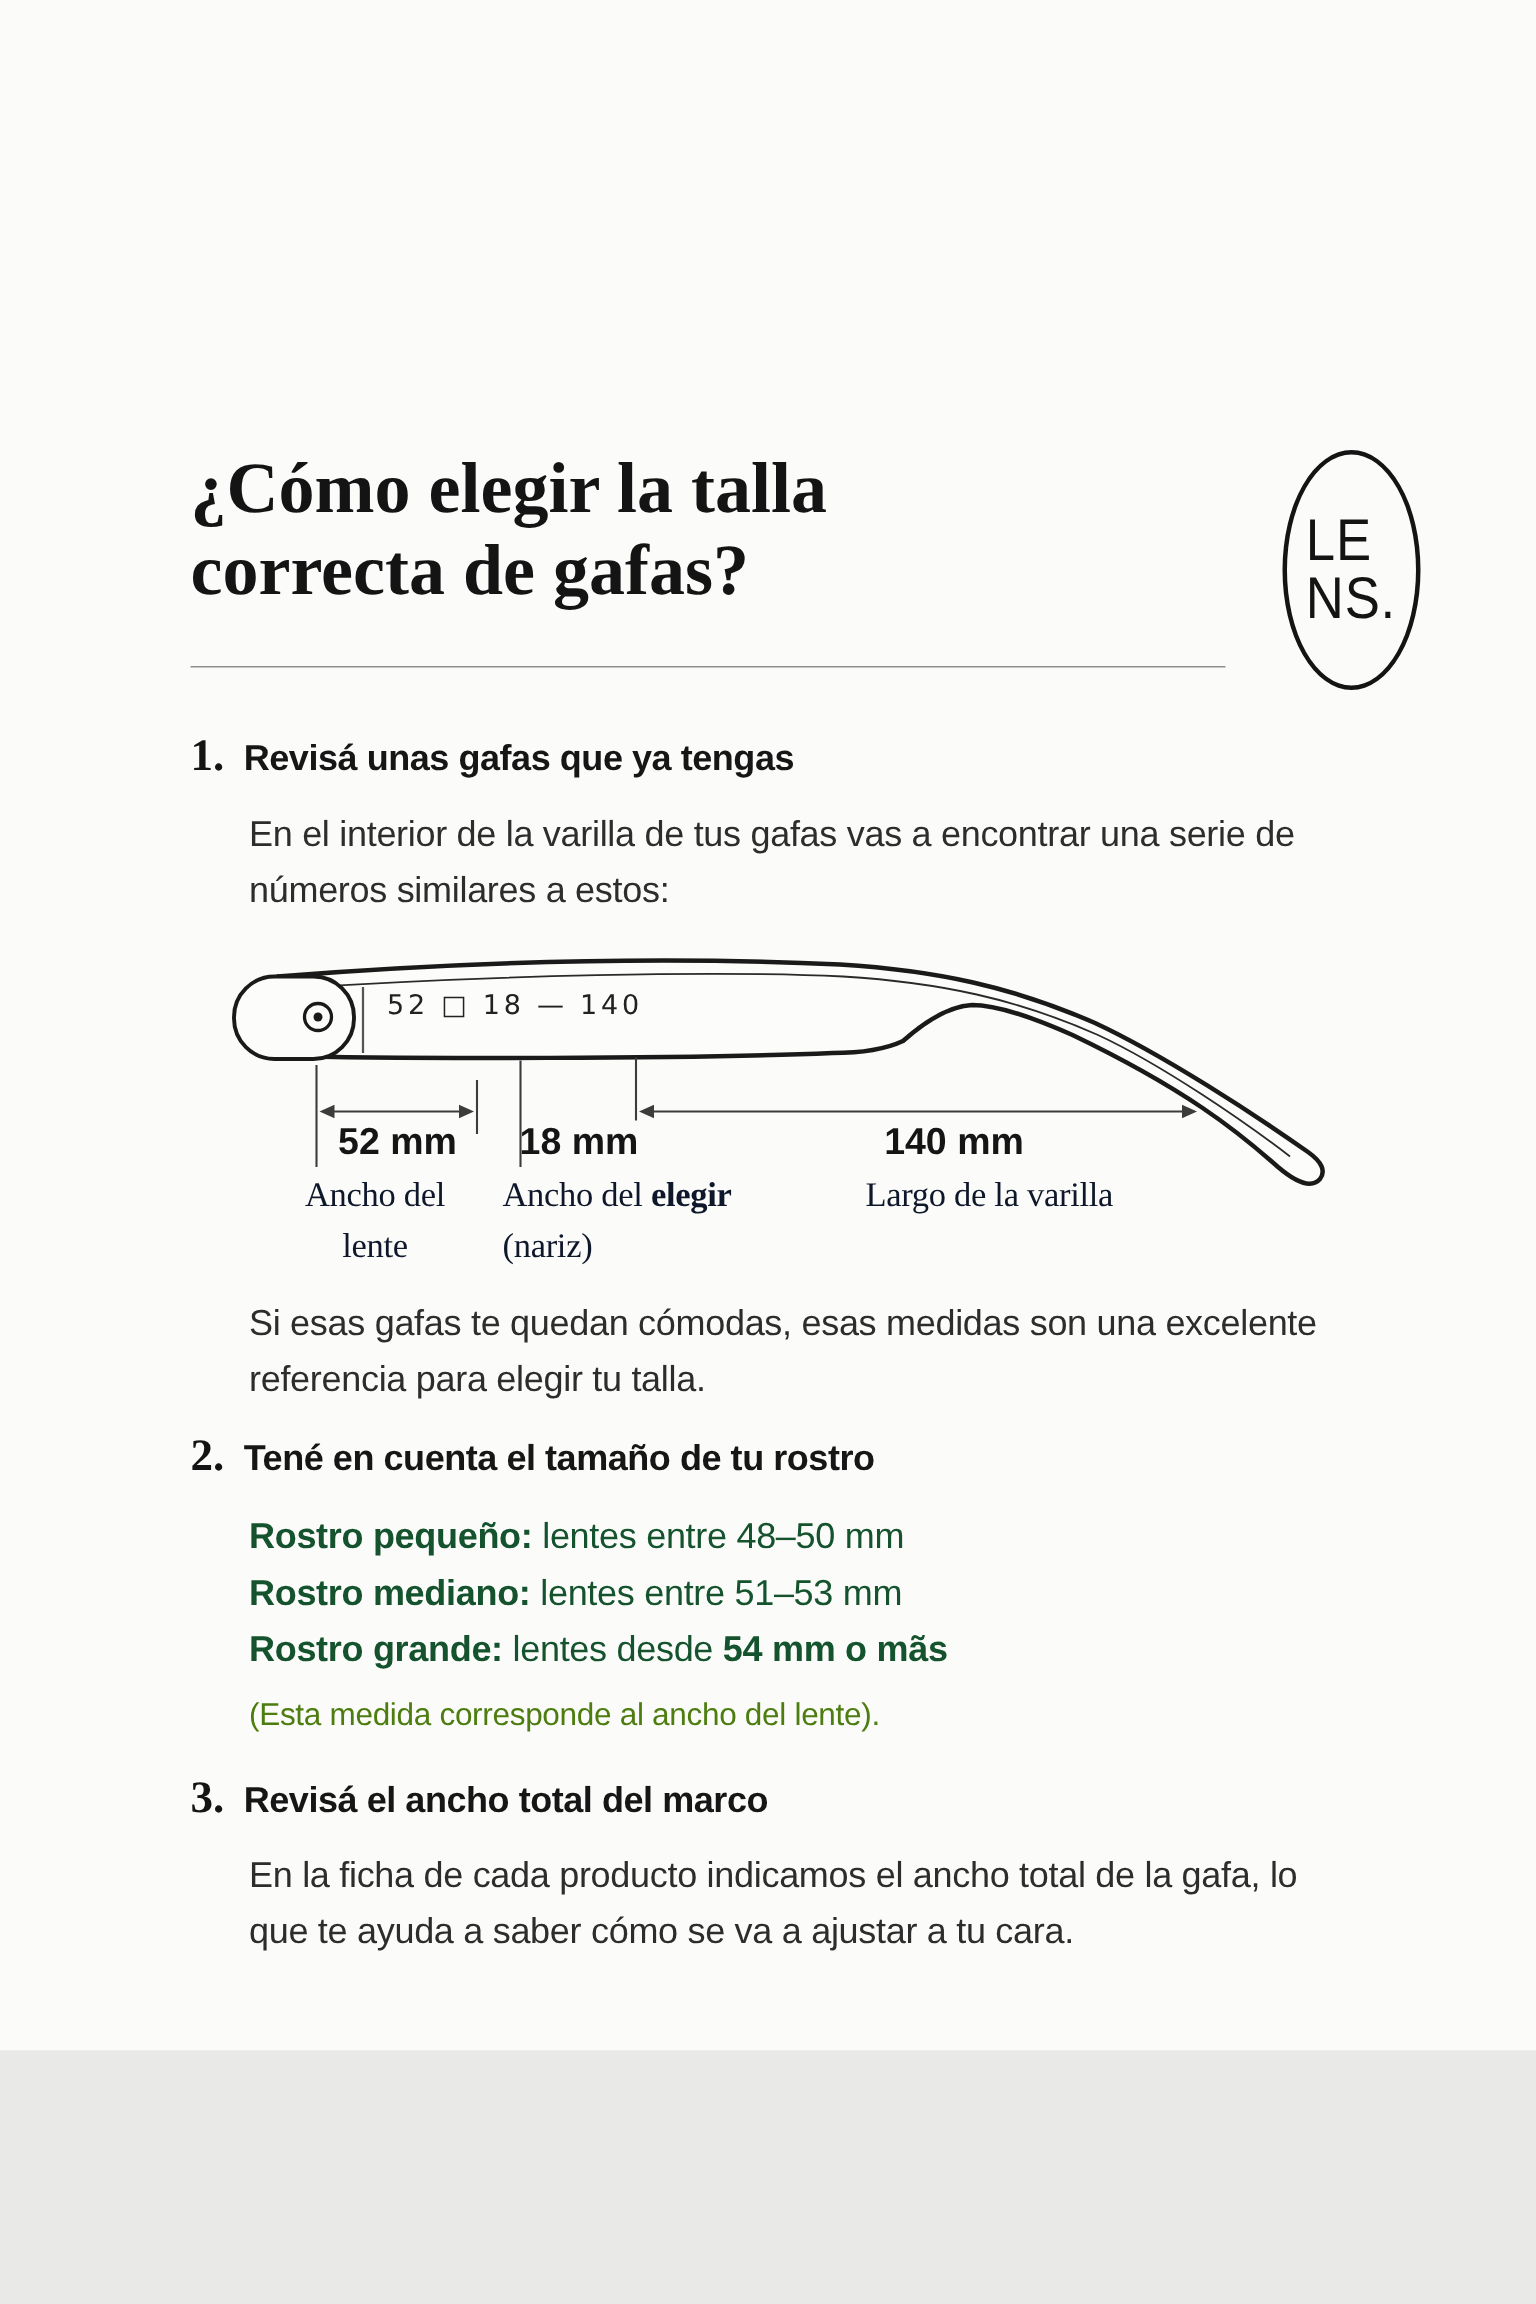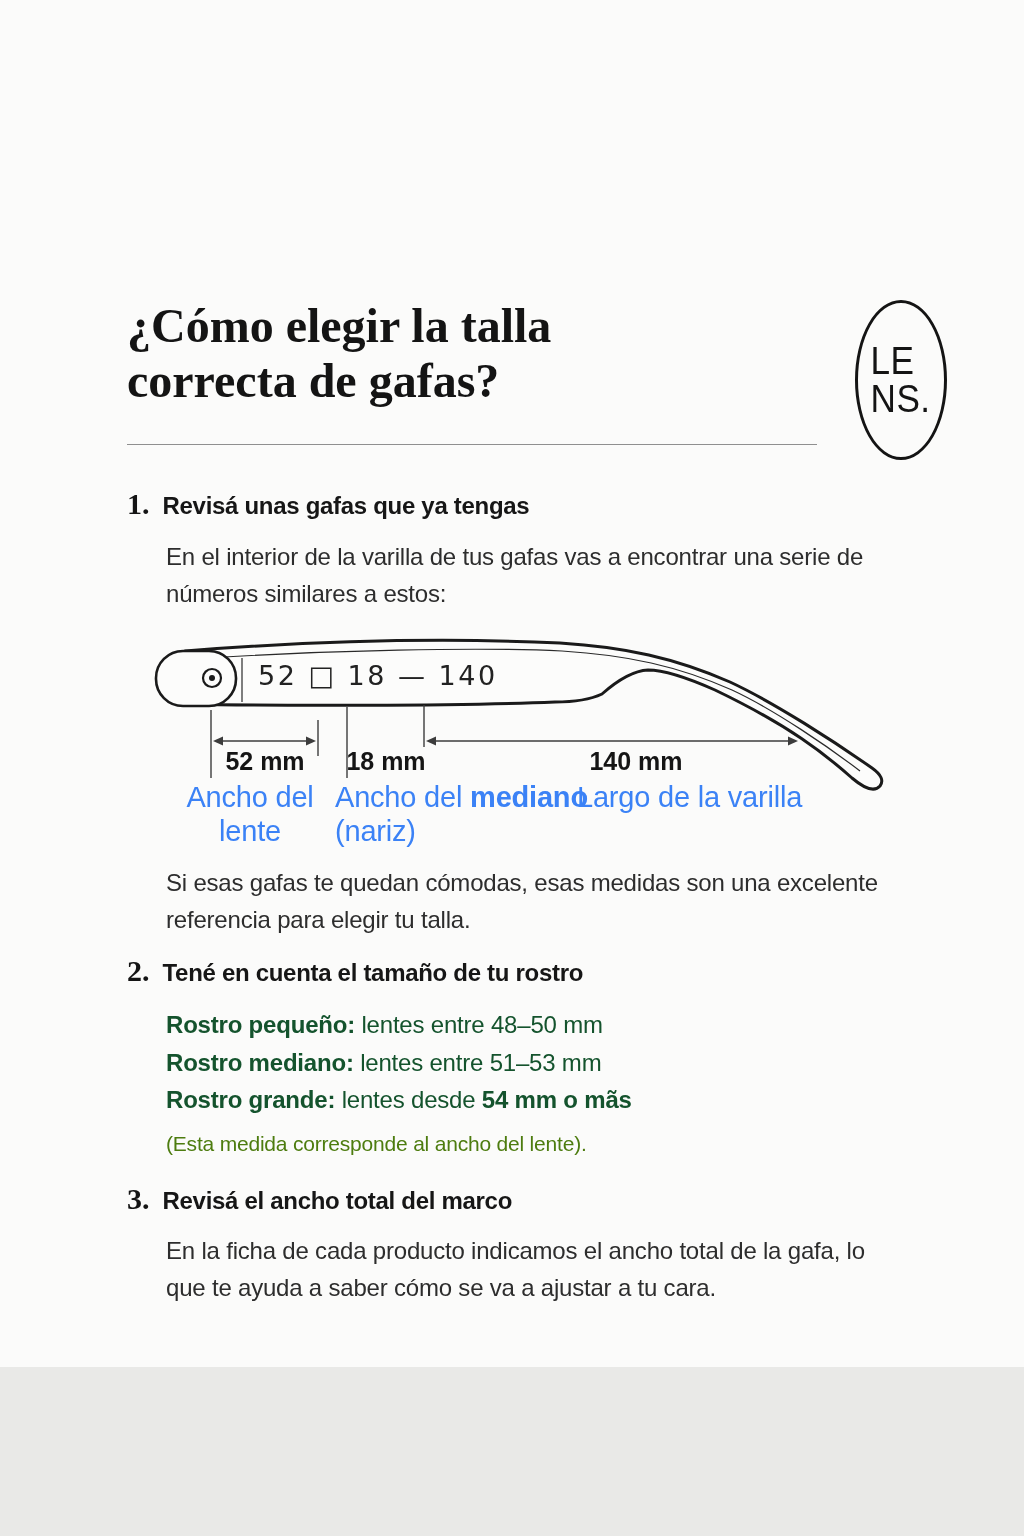--- a/index.html
+++ b/index.html
@@ -36,27 +36,27 @@
     max-width:712px; letter-spacing:-0.2px;
   }
   .mt17 { margin-top:17px; } .mt16 { margin-top:16px; } .mt42 { margin-top:42px; }
   .mt26 { margin-top:26px; }
 
   
   .diagram { position:relative; height:244px; margin-top:8px; }
   .diagram svg { position:absolute; left:3px; top:0; }
   .engraving {
     position:absolute; left:131px; top:40px;
-    font-family:"DejaVu Sans", sans-serif; font-size:27px; color:#222;
+    font-family:"DejaVu Sans", sans-serif; font-size:18px; color:#222;
     letter-spacing:2.5px; white-space:nowrap;
   }
   .dim-val { position:absolute; top:127px; width:120px; text-align:center;
     font-size:25px; font-weight:700; color:#151515; white-space:nowrap; }
-  .dim-desc { position:absolute; top:160px; font-size:29px; line-height:34px;
-    color:#3b82f6; letter-spacing:-0.2px; white-space:nowrap; }
+  .dim-desc { position:absolute; top:160px; font-size:23px; line-height:34px;
+    color:#0f172a; letter-spacing:-0.2px; white-space:nowrap;font-family:Liberation Serif, serif; }
   .dd-center { text-align:center; }
   .b { font-weight:700; }
 
   
   .rows { margin-left:39px; margin-top:18px; font-size:24px; line-height:37.5px;
     color:#14532d; letter-spacing:-0.2px; }
   .note { margin-left:39px; margin-top:13px; font-size:21px; color:#4d7c0f; letter-spacing:-0.2px; }
 </style>
 </head>
 <body>
@@ -131,21 +131,21 @@
 
       <div class="dim-val" style="left:78px;">52 mm</div>
       <div class="dim-val" style="left:199px;">18 mm</div>
       <div class="dim-val" style="left:449px;">140 mm</div>
 
       <div class="dim-desc dd-center" style="left:43px; width:160px;">
         <div>Ancho del</div>
         <div>lente</div>
       </div>
       <div class="dim-desc" style="left:208px;">
-        <div><span>Ancho del </span><span class="b">mediano</span></div>
+        <div><span>Ancho del </span><span class="b">elegir</span></div>
         <div>(nariz)</div>
       </div>
       <div class="dim-desc" style="left:450px;">Largo de la varilla</div>
     </div>
 
     <p class="body-text">Si esas gafas te quedan cómodas, esas medidas son una excelente referencia para elegir tu talla.</p>
 
     <div class="sec-head mt16">
       <span class="sec-num">2.</span>
       <span class="sec-title">Tené en cuenta el tamaño de tu rostro</span>

